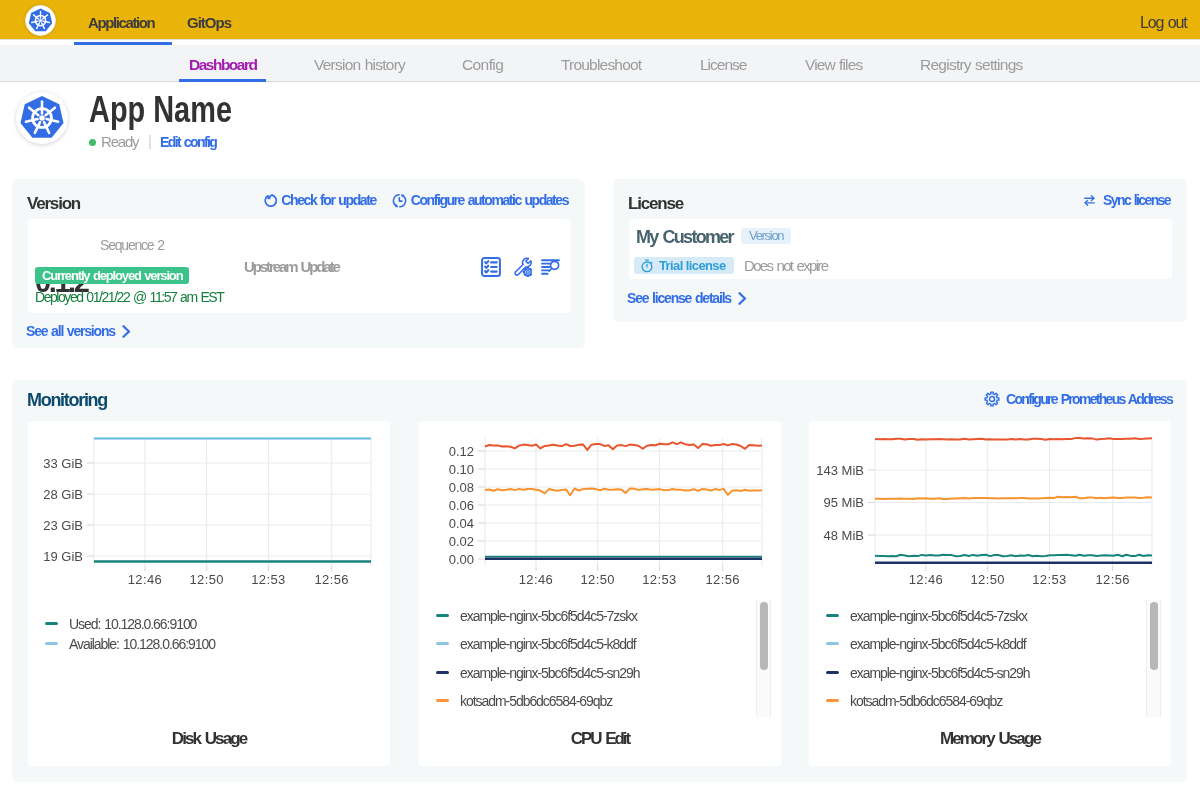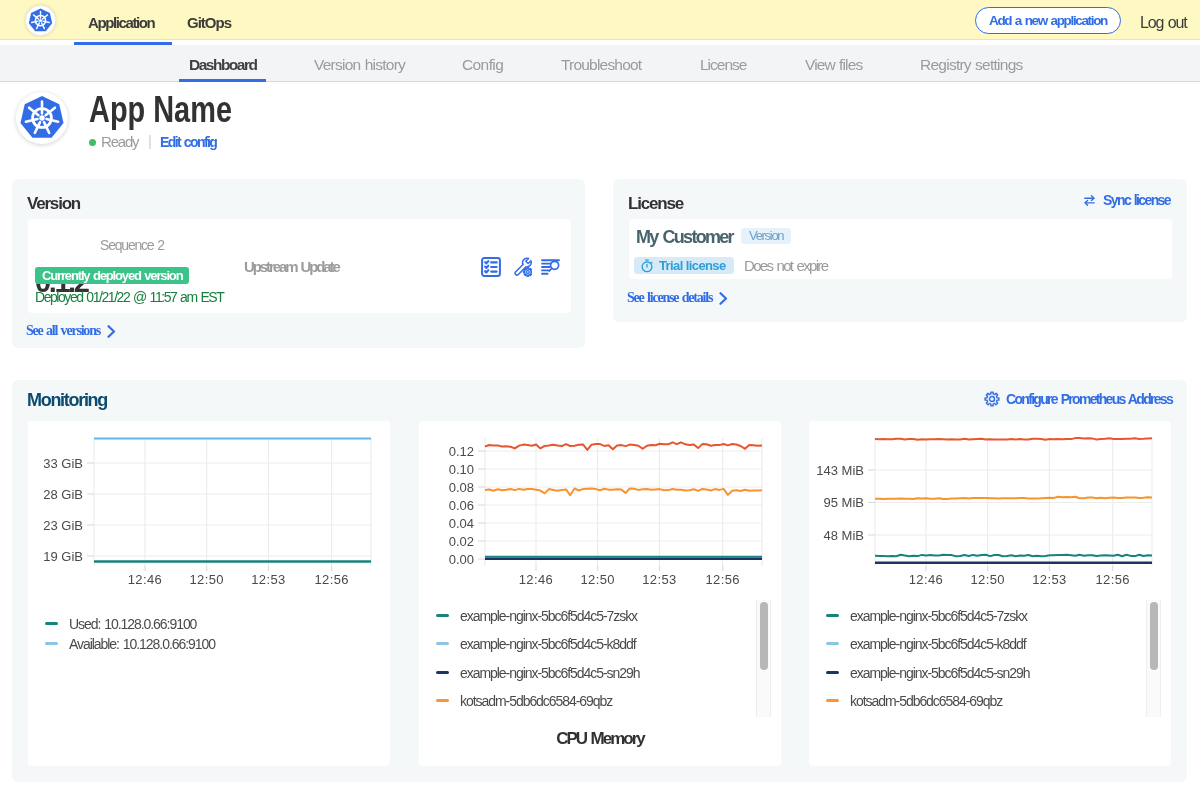--- a/index.html
+++ b/index.html
@@ -1,31 +1,31 @@
 <!DOCTYPE html>
 <html><head><meta charset="utf-8"><title>App Name</title><style>
 *{margin:0;padding:0;box-sizing:border-box;}
 html,body{width:1200px;height:796px;background:#fff;font-family:"Liberation Sans",sans-serif;}
 .page{position:relative;width:1200px;height:796px;overflow:hidden;background:#fff;}
 .abs{position:absolute;line-height:1;white-space:nowrap;}
-.topnav{position:absolute;left:0;top:0;width:1200px;height:40px;background:#fef9c3;border-bottom:1px solid #e0e0e0;}
+.topnav{position:absolute;left:0;top:0;width:1200px;height:40px;background:#eab308;border-bottom:1px solid #e0e0e0;}
 .k8badge{position:absolute;left:25px;top:5px;width:31px;height:31px;border-radius:50%;background:#fff;border:1px solid #ececec;box-shadow:0 0 3px rgba(0,0,0,.15);display:flex;align-items:center;justify-content:center;}
 .tab-underline{position:absolute;left:74px;top:42px;width:98px;height:3px;background:#326de6;}
 .btn-add{position:absolute;left:975px;top:7px;width:146px;height:27px;border:1.5px solid #326de6;border-radius:14px;color:#326de6;font-size:13.5px;font-weight:700;letter-spacing:-1.35px;word-spacing:1.25px;text-align:center;line-height:25px;background:#fff;}
 .subnav{position:absolute;left:0;top:45px;width:1200px;height:37px;background:#f3f4f6;border-bottom:1px solid #d9d9d9;}
 .sn-underline{position:absolute;left:179px;top:79px;width:87px;height:3px;background:#326de6;}
 .appicon{position:absolute;left:16px;top:92px;width:52px;height:52px;border-radius:50%;background:#fff;box-shadow:0 1px 4px rgba(0,0,0,.18);display:flex;align-items:center;justify-content:center;}
 .ready-dot{position:absolute;left:89px;top:139px;width:7px;height:7px;border-radius:50%;background:#44bb66;}
 .card{position:absolute;background:#f4f8f9;border-radius:6px;}
 .whitebox{position:absolute;left:16px;top:40px;background:#fff;border-radius:4px;}
 .toplinks{position:absolute;top:13px;right:17px;display:flex;align-items:center;font-size:14px;font-weight:700;letter-spacing:-1.4px;word-spacing:1.3px;color:#326de6;}
 .toplinks svg{margin-right:7px;}
 .vlinks svg{margin-right:4px !important;}
 .toplinks .gap{width:16px;}
-.seelink{position:absolute;left:14px;display:flex;align-items:center;font-size:14px;font-weight:700;letter-spacing:-1.2px;word-spacing:1.1px;color:#326de6;font-family:Liberation Serif, serif;}
+.seelink{position:absolute;left:14px;display:flex;align-items:center;font-size:14px;font-weight:700;letter-spacing:-1.2px;word-spacing:1.1px;color:#326de6;}
 .seelink svg{margin-left:6px;margin-top:1px;}
 .vpill{position:absolute;left:23px;top:88px;height:17px;line-height:17px;padding:0 7px;border-radius:3px;background:#3cc38a;color:#fff;font-size:13px;font-weight:700;letter-spacing:-1.15px;word-spacing:1px;}
 .vicons{position:absolute;top:78px;display:flex;}
 .unstable{position:absolute;left:128px;top:49px;height:16px;line-height:16px;padding:0 8px;background:#e7f1fa;border-radius:3px;color:#6ea1cc;font-size:13px;letter-spacing:-1.3px;}
 .trial{position:absolute;left:21px;top:78px;height:17px;padding:0 8px 0 6px;background:#d6eaf8;border-radius:3px;color:#2e9fd6;font-size:13px;font-weight:700;letter-spacing:-0.6px;display:flex;align-items:center;}
 .trial svg{margin-right:5px;}
 .chart-card{position:absolute;top:41px;width:362px;height:345px;background:#fff;border-radius:4px;}
 .lg-row{position:absolute;left:17px;display:flex;align-items:center;height:17px;}
 .lg-dash{width:13px;height:3px;border-radius:2px;margin-right:11px;flex:none;}
 .lg-txt{font-size:14px;letter-spacing:-1.05px;word-spacing:1px;color:#4a4a4a;}
@@ -50,25 +50,24 @@
             <line x1="-9.7" y1="2.2" x2="-35.1" y2="8.0"></line>
             <line x1="-7.8" y1="-6.2" x2="-28.1" y2="-22.4"></line>
           </g>
           <circle r="20.5" fill="none" stroke="#fff" stroke-width="6"></circle>
           <circle r="6" fill="#fff"></circle>
         </svg>
       </div>
 <span class="abs" style="left:88px;top:14.5px;font-size:15px;font-weight:700;letter-spacing:-1.4px;color:#3c3c3c;">Application</span>
 <span class="abs" style="left:187px;top:14.5px;font-size:15px;font-weight:700;letter-spacing:-1.0px;color:#3c3c3c;">GitOps</span>
 <div class="tab-underline"></div>
-<div class="btn-add">Add a new application</div>
 <span class="abs" style="left:1140px;top:15px;font-size:16px;letter-spacing:-1.1px;color:#3c3c3c;word-spacing:1px;">Log out</span>
 </div>
 <div class="subnav">
-<span class="abs" style="left:189px;top:12px;font-size:15.5px;font-weight:700;letter-spacing:-1.5px;color:#404040;">Dashboard</span>
+<span class="abs" style="left:189px;top:12px;font-size:15.5px;font-weight:700;letter-spacing:-1.5px;color:#a21caf;">Dashboard</span>
 <span class="abs" style="left:314px;top:12px;font-size:15.5px;letter-spacing:-0.75px;color:#9b9b9b;word-spacing:0.7px;">Version history</span>
 <span class="abs" style="left:462px;top:12px;font-size:15.5px;letter-spacing:-0.6px;color:#9b9b9b;word-spacing:0.7px;">Config</span>
 <span class="abs" style="left:561px;top:12px;font-size:15.5px;letter-spacing:-0.8px;color:#9b9b9b;word-spacing:0.7px;">Troubleshoot</span>
 <span class="abs" style="left:700px;top:12px;font-size:15.5px;letter-spacing:-1.0px;color:#9b9b9b;word-spacing:0.7px;">License</span>
 <span class="abs" style="left:805px;top:12px;font-size:15.5px;letter-spacing:-0.85px;color:#9b9b9b;word-spacing:0.7px;">View files</span>
 <span class="abs" style="left:920px;top:12px;font-size:15.5px;letter-spacing:-0.75px;color:#9b9b9b;word-spacing:0.7px;">Registry settings</span>
 </div>
 <div class="sn-underline"></div>
 <div class="appicon">
       <svg width="46" height="46" viewBox="-50 -50 100 100">
@@ -86,20 +85,37 @@
         <circle r="6" fill="#fff"></circle>
       </svg>
     </div>
 <span class="abs" style="left:89px;top:91.5px;font-size:36px;font-weight:700;color:#323232;transform:scaleX(0.803);transform-origin:left top;">App Name</span>
 <div class="ready-dot"></div>
 <span class="abs" style="left:101px;top:134px;font-size:15px;letter-spacing:-1.2px;color:#9b9b9b;">Ready</span>
 <span class="abs" style="left:148px;top:133px;font-size:15px;color:#d0d0d0;">|</span>
 <span class="abs" style="left:160px;top:134.5px;font-size:14px;font-weight:700;letter-spacing:-1.6px;color:#326de6;word-spacing:1.5px;">Edit config</span>
 <div class="card" style="left:12px;top:179px;width:573px;height:169px;">
 <span class="abs" style="left:15px;top:15.5px;font-size:17px;font-weight:700;letter-spacing:-1.2px;color:#323232;">Version</span>
+<div class="toplinks vlinks">
+        <svg width="13" height="14" viewBox="0 0 14 15" fill="none">
+          <path d="M4.2 3.0 A6 6 0 1 0 8.6 2.3" stroke="#326de6" stroke-width="1.8" stroke-linecap="round"></path>
+          <path d="M8.6 2.3 C7.6 2.6 6.2 3.6 5.6 5.2" stroke="#326de6" stroke-width="1.8" stroke-linecap="round"></path>
+          <path d="M3.6 5.9 L6.7 6.3 L5.2 3.0 Z" fill="#326de6" stroke="#326de6" stroke-width="0.8" stroke-linejoin="round"></path>
+        </svg>
+        <span>Check for update</span>
+        <span class="gap"></span>
+        <svg width="15" height="15" viewBox="0 0 17 17" fill="none">
+          <path d="M8.74 2.00 A6.8 6.8 0 0 0 4.90 14.57" stroke="#326de6" stroke-width="1.7"></path>
+          <path d="M8.26 15.60 A6.8 6.8 0 0 0 12.10 3.03" stroke="#326de6" stroke-width="1.7"></path>
+          <path d="M9.73 1.55 L11.78 5.07 L13.79 1.85 Z" fill="#326de6"></path>
+          <path d="M7.27 16.05 L5.22 12.53 L3.21 15.75 Z" fill="#326de6"></path>
+          <path d="M8.3 5.4 V9.2 H11.3" stroke="#326de6" stroke-width="1.8" stroke-linecap="round" stroke-linejoin="round"></path>
+        </svg>
+        <span style="letter-spacing:-1.45px">Configure automatic updates</span>
+      </div>
 <div class="whitebox" style="width:543px;height:94px;"></div>
 <span class="abs" style="left:23px;top:51px;font-size:29px;font-weight:700;letter-spacing:-2.4px;color:#323232;margin-top:38px;">0.1.2</span>
 <span class="abs" style="left:88px;top:59px;font-size:14px;letter-spacing:-1.2px;color:#9b9b9b;word-spacing:1.1px;">Sequence 2</span>
 <div class="vpill">Currently deployed version</div>
 <span class="abs" style="left:23px;top:110.5px;font-size:14px;letter-spacing:-1.45px;color:#15803d;word-spacing:1.35px;">Deployed 01/21/22 @ 11:57 am EST</span>
 <span class="abs" style="left:232px;top:79.5px;font-size:15px;font-weight:700;letter-spacing:-2.1px;color:#9b9b9b;word-spacing:2px;">Upstream Update</span>
 <div class="vicons" style="left:469px;">
         <div style="margin-right:12px;display:flex">
           <svg width="20" height="20" viewBox="0 0 22 22" fill="none" stroke="#326de6">
             <rect x="1.2" y="1.2" width="19.6" height="19.6" rx="2.5" stroke-width="2.2"></rect>
@@ -202,21 +218,21 @@
           <line x1="303.7" y1="145" x2="303.7" y2="150" stroke="#d6d6d6" stroke-width="1"></line>
           <text x="303.7" y="163" text-anchor="middle" font-size="13" letter-spacing="0.4" fill="#4a4a4a">12:56</text>
           <line x1="66" y1="17.5" x2="343" y2="17.5" stroke="#61b9e1" stroke-width="2"></line>
           <line x1="66" y1="140.5" x2="343" y2="140.5" stroke="#17837d" stroke-width="2.5"></line>
         </svg><div class="lg-row" style="top:194px">
           <span class="lg-dash" style="background:#17837d"></span>
           <span class="lg-txt">Used: 10.128.0.66:9100</span>
         </div><div class="lg-row" style="top:214px">
           <span class="lg-dash" style="background:#8ac6e4"></span>
           <span class="lg-txt">Available: 10.128.0.66:9100</span>
-        </div></div>
+        </div><div class="chart-title" style="letter-spacing:-1.9px">Disk Usage</div></div>
 <div class="chart-card" style="left:407px"><svg width="362" height="172" viewBox="0 0 362 172" font-family="Liberation Sans, sans-serif">
           <line x1="66" y1="17" x2="66" y2="145" stroke="#e9e9e9" stroke-width="1"></line>
           <line x1="117" y1="17" x2="117" y2="145" stroke="#e9e9e9" stroke-width="1"></line>
           <line x1="178.7" y1="17" x2="178.7" y2="145" stroke="#e9e9e9" stroke-width="1"></line>
           <line x1="240.4" y1="17" x2="240.4" y2="145" stroke="#e9e9e9" stroke-width="1"></line>
           <line x1="303.7" y1="17" x2="303.7" y2="145" stroke="#e9e9e9" stroke-width="1"></line>
           <line x1="343" y1="17" x2="343" y2="145" stroke="#e9e9e9" stroke-width="1"></line>
           <line x1="66" y1="30" x2="343" y2="30" stroke="#ececec" stroke-width="1"></line>
           <line x1="59" y1="30" x2="66" y2="30" stroke="#d6d6d6" stroke-width="1"></line>
           <text x="55" y="34.5" text-anchor="end" font-size="13" fill="#4a4a4a">0.12</text>
@@ -257,21 +273,21 @@
           <span class="lg-dash" style="background:#8ac6e4"></span>
           <span class="lg-txt">example-nginx-5bc6f5d4c5-k8ddf</span>
         </div><div class="lg-row" style="top:243px">
           <span class="lg-dash" style="background:#1c3366"></span>
           <span class="lg-txt">example-nginx-5bc6f5d4c5-sn29h</span>
         </div><div class="lg-row" style="top:271px">
           <span class="lg-dash" style="background:#fb923c"></span>
           <span class="lg-txt">kotsadm-5db6dc6584-69qbz</span>
         </div><div class="sbar">
           <div class="sthumb"></div>
-        </div><div class="chart-title" style="letter-spacing:-2.0px">CPU Memory</div></div>
+        </div><div class="chart-title" style="letter-spacing:-2.0px">CPU Edit</div></div>
 <div class="chart-card" style="left:797px"><svg width="362" height="172" viewBox="0 0 362 172" font-family="Liberation Sans, sans-serif">
           <line x1="66" y1="17" x2="66" y2="145" stroke="#e9e9e9" stroke-width="1"></line>
           <line x1="117" y1="17" x2="117" y2="145" stroke="#e9e9e9" stroke-width="1"></line>
           <line x1="178.7" y1="17" x2="178.7" y2="145" stroke="#e9e9e9" stroke-width="1"></line>
           <line x1="240.4" y1="17" x2="240.4" y2="145" stroke="#e9e9e9" stroke-width="1"></line>
           <line x1="303.7" y1="17" x2="303.7" y2="145" stroke="#e9e9e9" stroke-width="1"></line>
           <line x1="343" y1="17" x2="343" y2="145" stroke="#e9e9e9" stroke-width="1"></line>
           <line x1="66" y1="49" x2="343" y2="49" stroke="#ececec" stroke-width="1"></line>
           <line x1="59" y1="49" x2="66" y2="49" stroke="#d6d6d6" stroke-width="1"></line>
           <text x="55" y="53.5" text-anchor="end" font-size="13" fill="#4a4a4a">143 MiB</text>
@@ -300,14 +316,14 @@
           <span class="lg-dash" style="background:#8ac6e4"></span>
           <span class="lg-txt">example-nginx-5bc6f5d4c5-k8ddf</span>
         </div><div class="lg-row" style="top:243px">
           <span class="lg-dash" style="background:#1c3366"></span>
           <span class="lg-txt">example-nginx-5bc6f5d4c5-sn29h</span>
         </div><div class="lg-row" style="top:271px">
           <span class="lg-dash" style="background:#fb923c"></span>
           <span class="lg-txt">kotsadm-5db6dc6584-69qbz</span>
         </div><div class="sbar">
           <div class="sthumb"></div>
-        </div></div>
+        </div><div class="chart-title" style="letter-spacing:-1.9px">Memory Usage</div></div>
 </div>
 </div>
 </body></html>

